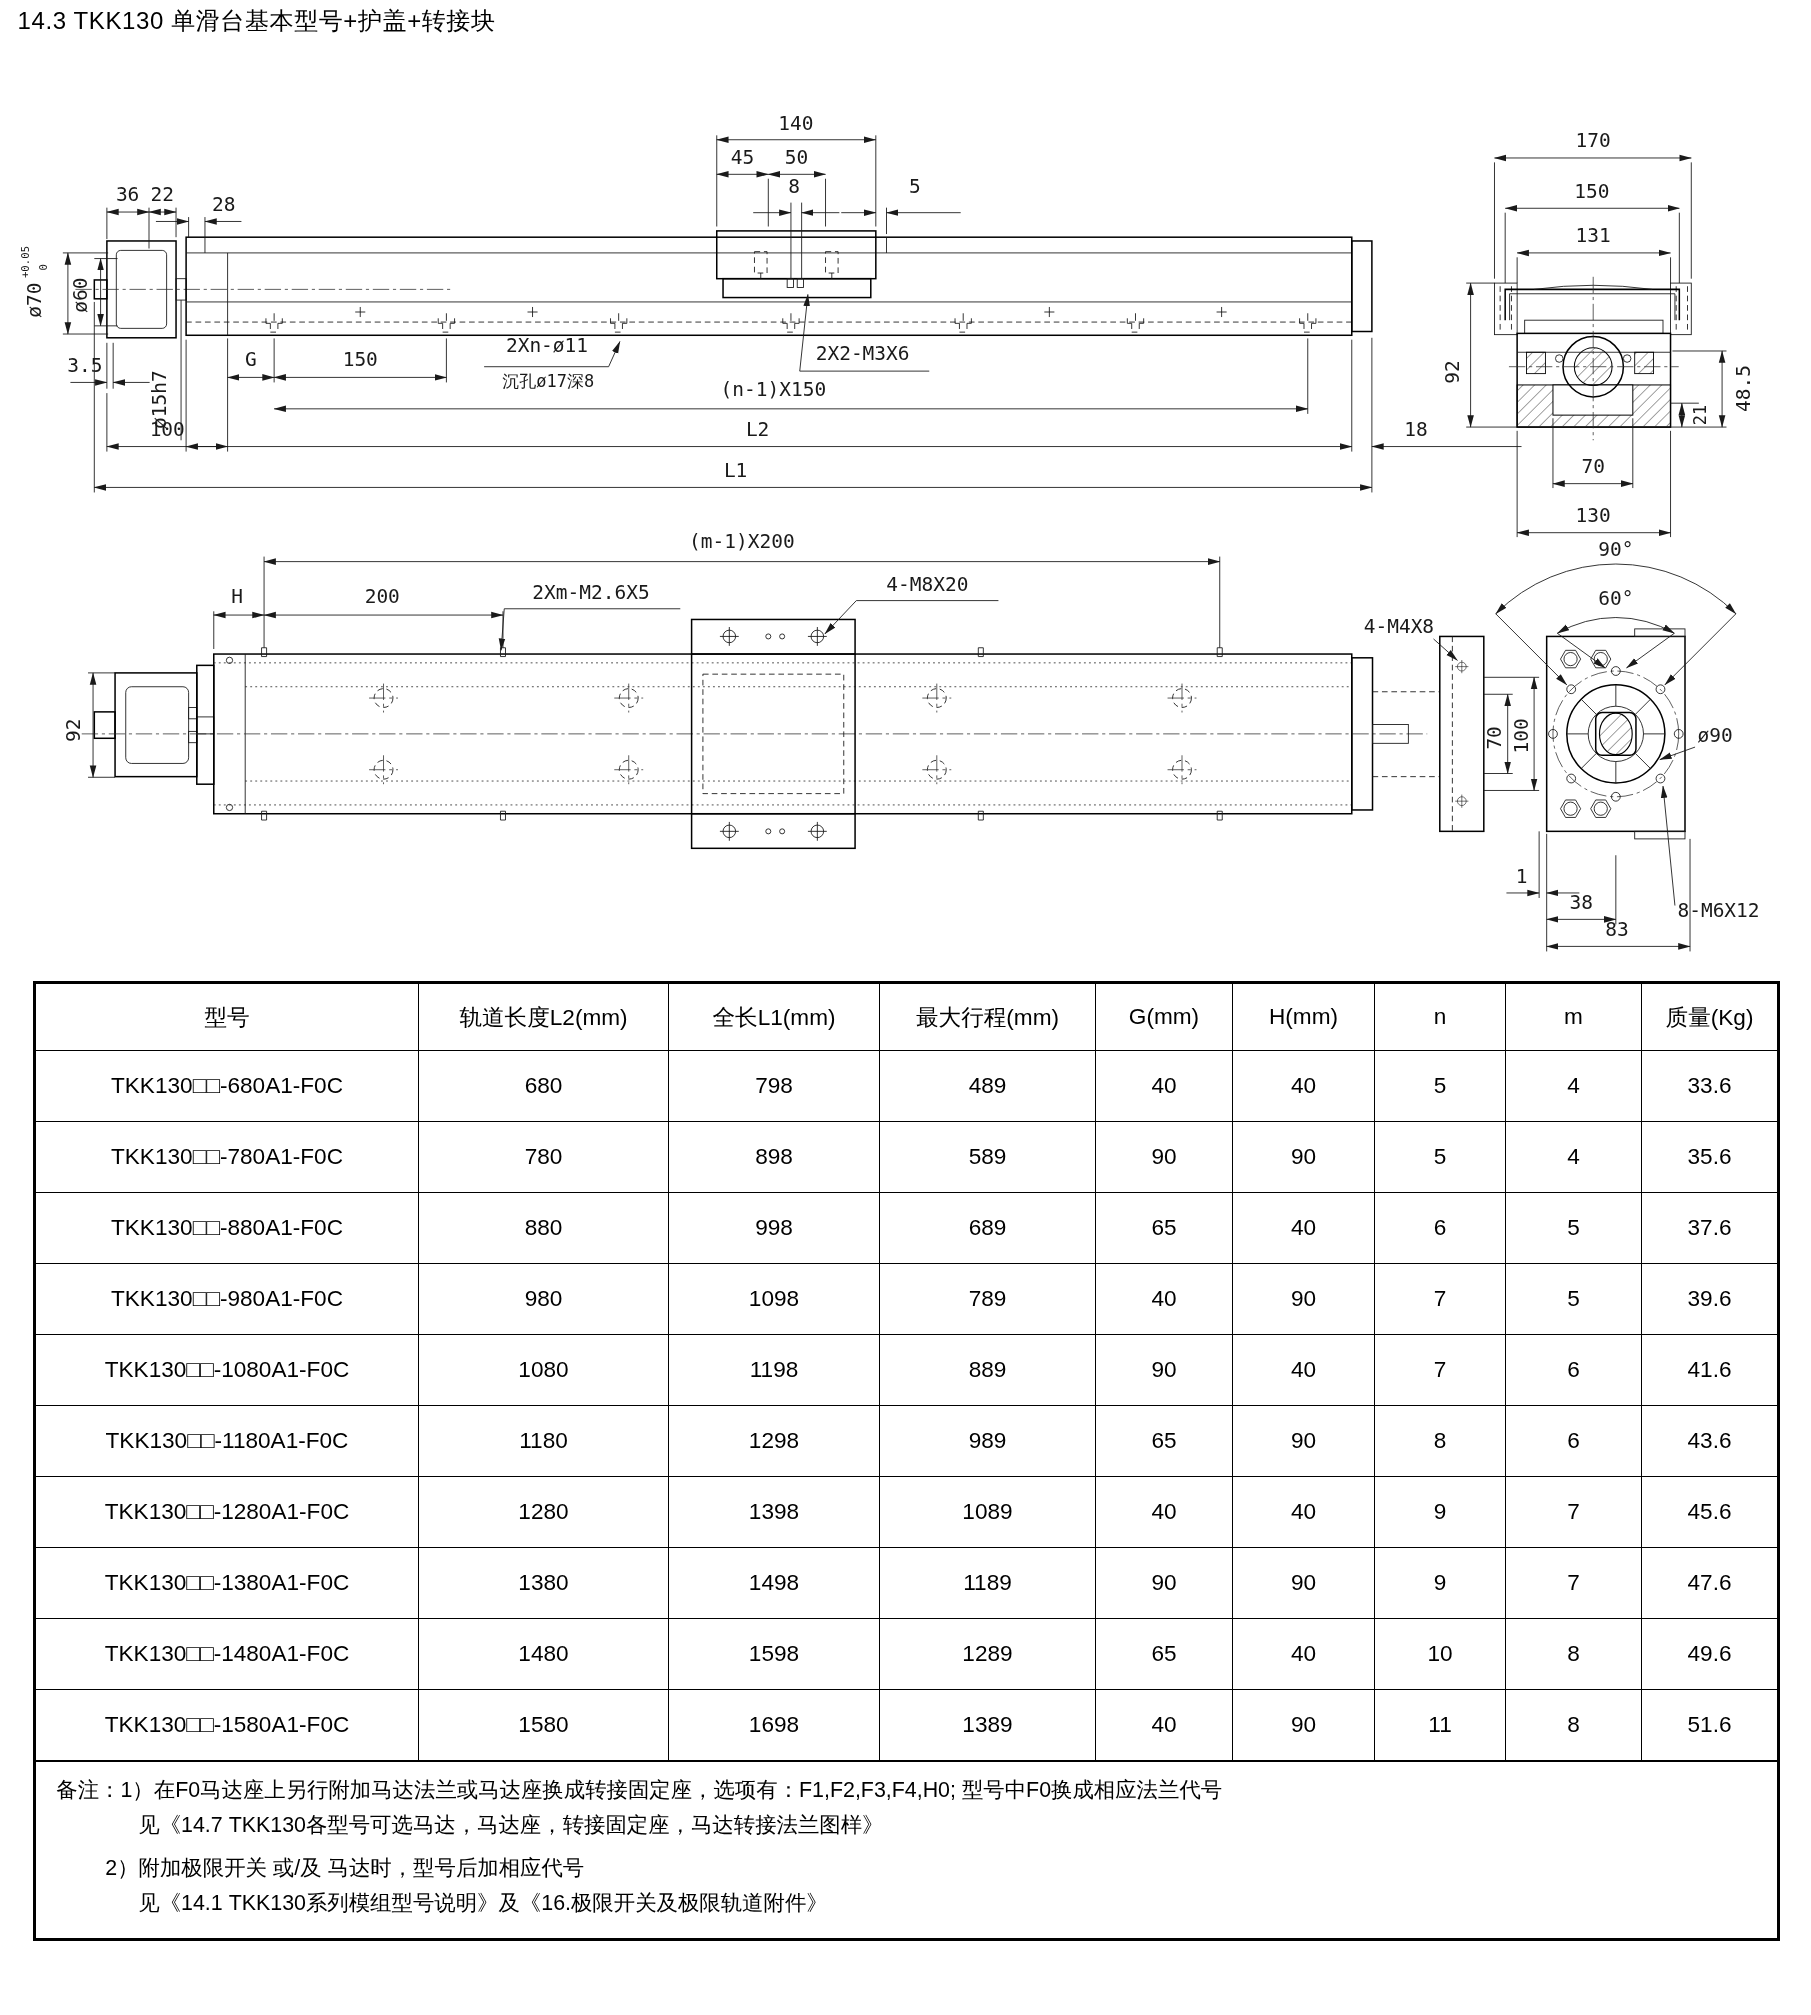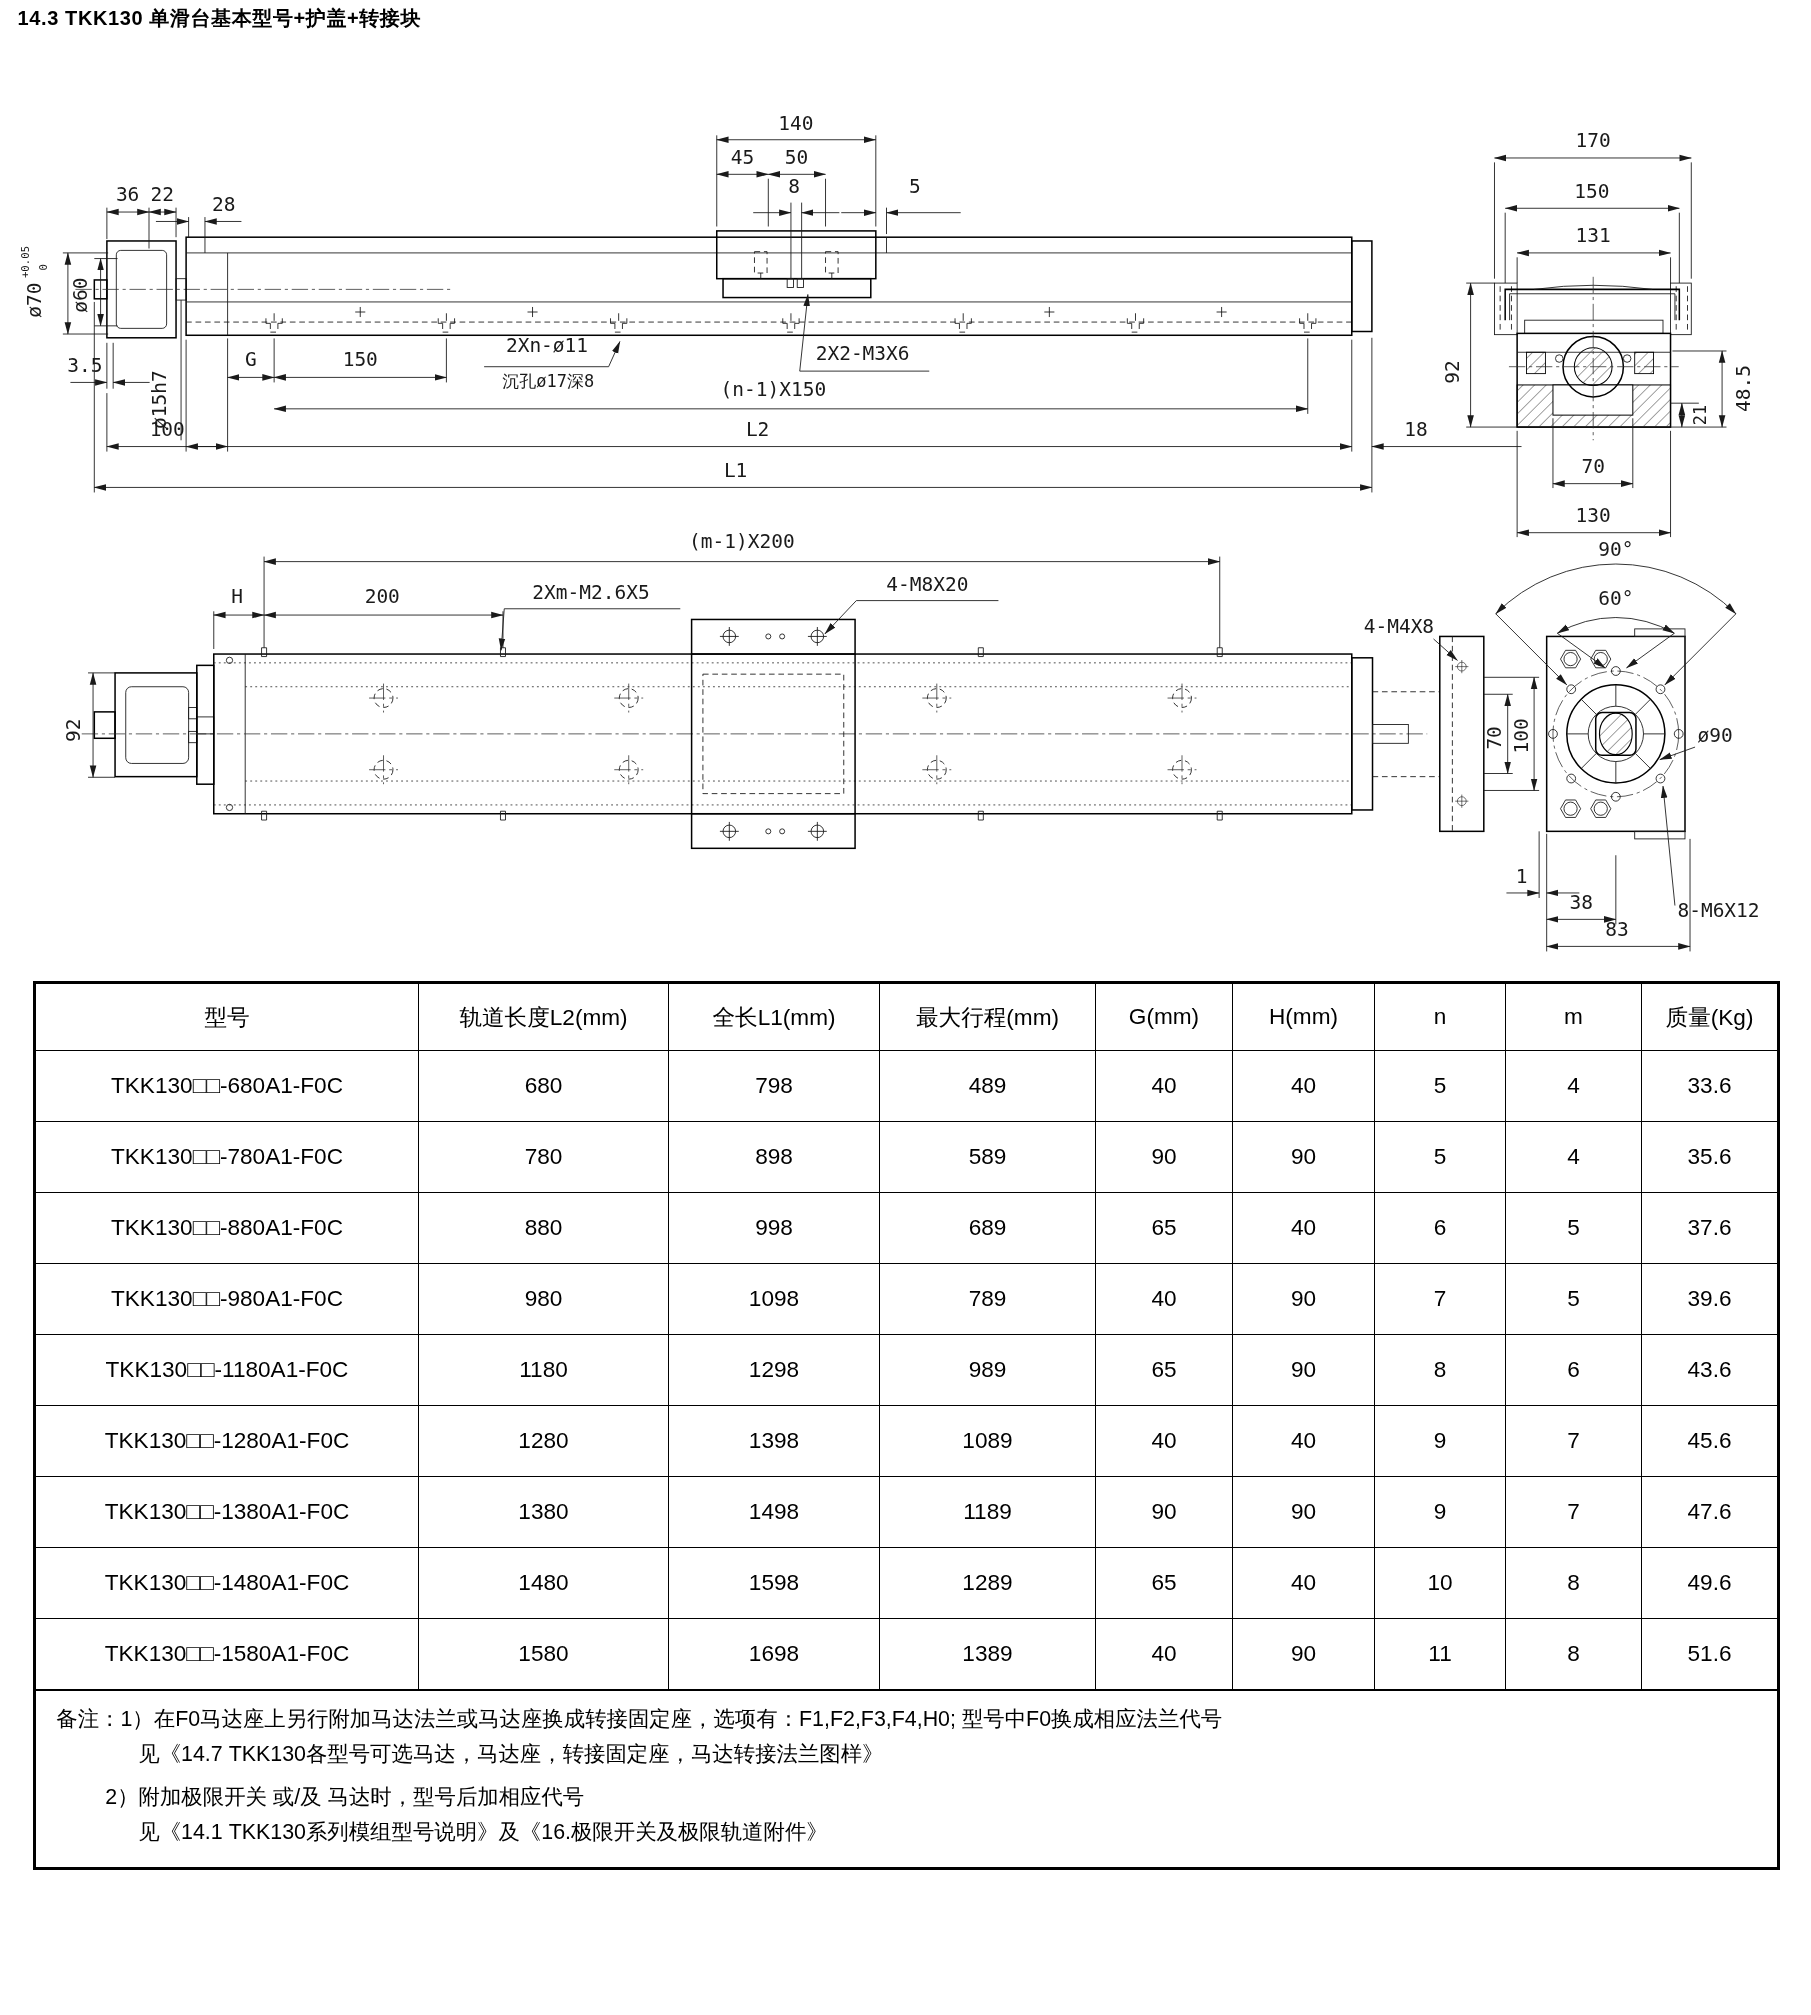--- a/index.html
+++ b/index.html
@@ -1,18 +1,18 @@
 <!DOCTYPE html>
 <html style="font-size:10px"><head>
 <meta charset="utf-8">
 <style>
   html,body{margin:0;padding:0;background:#fff;}
   #page{position:relative;width:1812px;height:2015px;background:#fff;overflow:hidden;
         font-family:"Liberation Sans",sans-serif;color:#000;}
-  #title{position:absolute;left:17.6px;top:5px;font-size:20px;font-weight:bold;letter-spacing:0.6px;}
+  #title{position:absolute;left:17.6px;top:5px;font-size:24px;font-weight:normal;letter-spacing:0.6px;}
   svg{position:absolute;left:0;top:0;}
   svg .ln{stroke:#000;stroke-width:2.4;fill:none;}
   svg .tn{stroke:#1a1a1a;stroke-width:1.4;fill:none;}
   svg .dash{stroke:#1a1a1a;stroke-width:1.4;fill:none;stroke-dasharray:9 6;}
   svg .dot{stroke:#2a2a2a;stroke-width:1.3;fill:none;stroke-dasharray:3 5;}
   svg .cdash{stroke:#2a2a2a;stroke-width:1.2;fill:none;stroke-dasharray:26 6 5 6;}
   svg .dim{stroke:#1a1a1a;stroke-width:1.4;fill:none;}
   svg .de{marker-end:url(#ar);}
   svg .db{marker-start:url(#ar);marker-end:url(#ar);}
   svg text{font-family:"DejaVu Sans Mono",monospace;fill:#1a1a1a;font-size:31px;}
@@ -455,20 +455,31 @@
           <td>980</td>
           <td>1098</td>
           <td>789</td>
           <td>40</td>
           <td>90</td>
           <td>7</td>
           <td>5</td>
           <td>39.6</td>
         </tr>
         <tr>
+          <td>TKK130□□-1080A1-F0C</td>
+          <td>1080</td>
+          <td>1198</td>
+          <td>889</td>
+          <td>90</td>
+          <td>40</td>
+          <td>7</td>
+          <td>6</td>
+          <td>41.6</td>
+        </tr>
+        <tr>
           <td>TKK130□□-1180A1-F0C</td>
           <td>1180</td>
           <td>1298</td>
           <td>989</td>
           <td>65</td>
           <td>90</td>
           <td>8</td>
           <td>6</td>
           <td>43.6</td>
         </tr>

